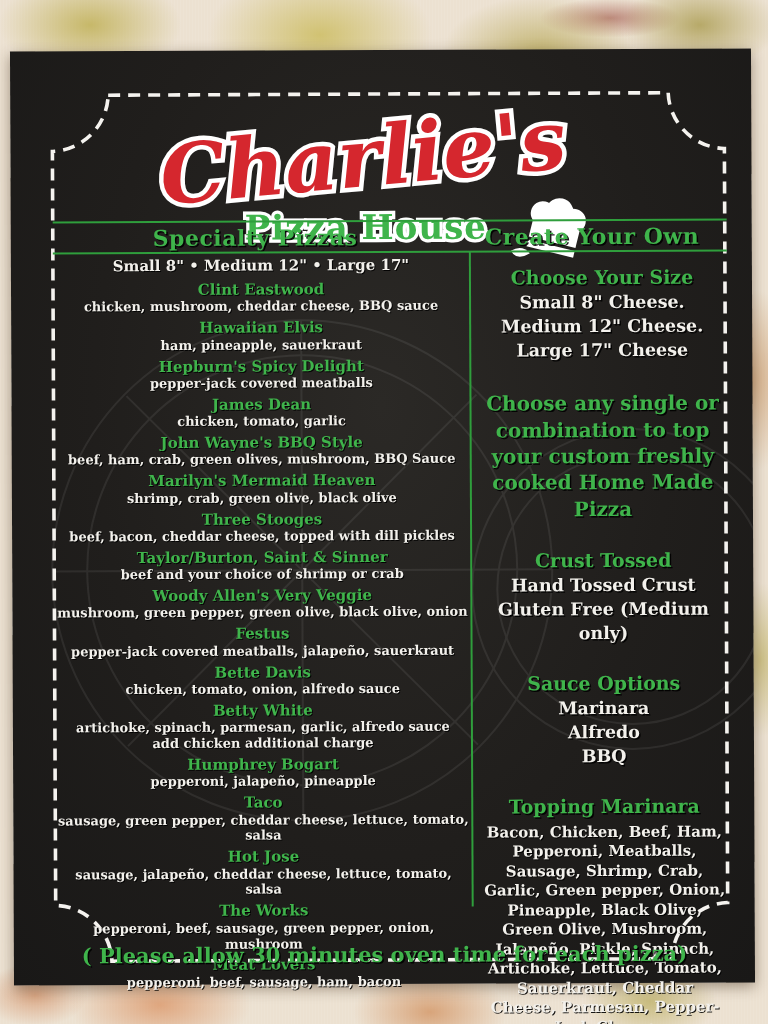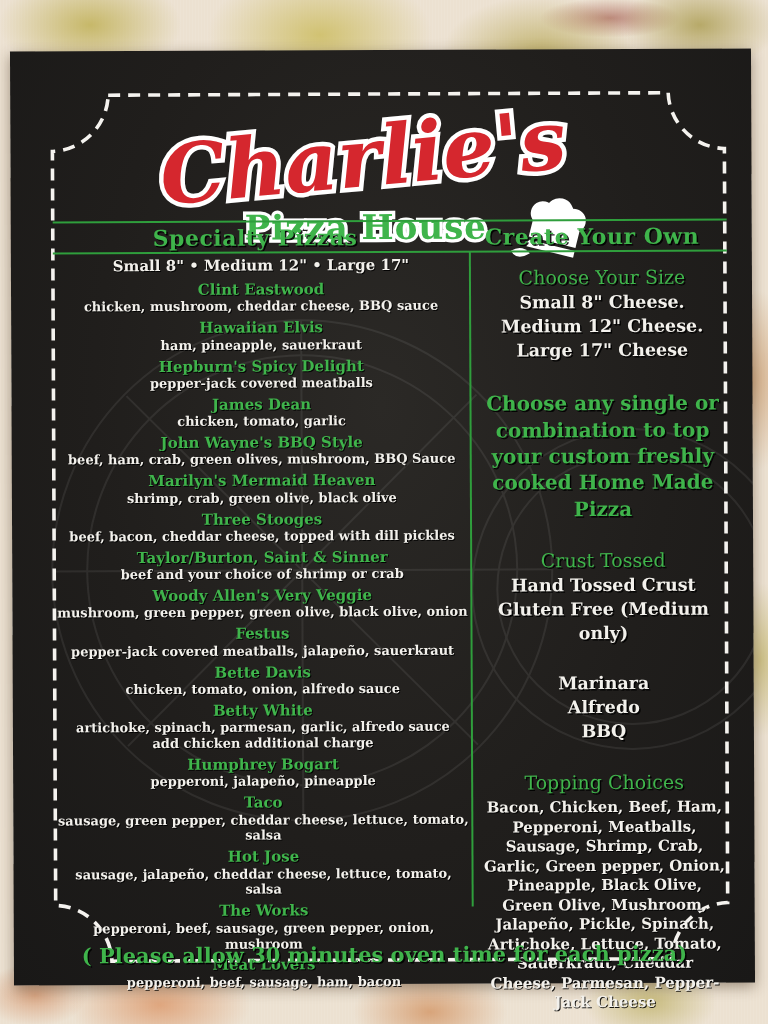--- a/index.html
+++ b/index.html
@@ -41,21 +41,21 @@
   .left-col{position:absolute;left:44px;top:206px;width:412px;text-align:center;}
   .sizes-line{font-weight:bold;font-size:15px;margin-bottom:7px;text-shadow:1px 1px 0 rgba(0,0,0,.9);}
   .entry{margin-bottom:5px;}
   .entry-name{color:#3fb44b;font-weight:bold;font-size:15px;line-height:1.16;
     text-shadow:1px 1px 0 rgba(0,0,0,.9);}
   .entry-top{font-weight:bold;font-size:13px;line-height:1.22;color:#f3f1ec;
     text-shadow:1px 1px 0 rgba(0,0,0,.9);}
   .entry-note{font-weight:bold;font-size:13px;line-height:1.22;color:#f3f1ec;
     text-shadow:1px 1px 0 rgba(0,0,0,.9);}
   .right-col{position:absolute;left:470px;top:216px;width:242px;text-align:center;}
-  .sec-title{color:#3fb44b;font-weight:normal;font-size:19px;line-height:1.3;
+  .sec-title{color:#3fb44b;font-weight:bold;font-size:19px;line-height:1.3;
     text-shadow:1.5px 1.5px 0 rgba(0,0,0,.9);}
   .sec-line{font-weight:bold;font-size:17.5px;line-height:1.38;
     text-shadow:1.5px 1.5px 0 rgba(0,0,0,.9);}
   .combo-text{color:#3fb44b;font-weight:bold;font-size:20px;line-height:1.32;margin-top:28px;
     text-shadow:1.5px 1.5px 0 rgba(0,0,0,.9);}
   .sec{margin-top:26px;}
   .toppings-para{font-weight:bold;font-size:15px;line-height:1.3;margin-top:4px;
     text-shadow:1px 1px 0 rgba(0,0,0,.9);}
   .footer-note{position:absolute;left:0;right:0;top:892px;text-align:center;
     color:#3fb44b;font-weight:bold;font-size:21px;text-shadow:1.5px 1.5px 0 rgba(0,0,0,.9);}
@@ -227,28 +227,29 @@
     <div class="sec">
       <div class="sec-title">Crust Tossed</div>
       <div>
 
       <div class="sec-line">Hand Tossed Crust</div>
           <div class="sec-line">Gluten Free (Medium only)</div>
         </div>
     </div>
 
     <div class="sec">
+      <div class="sec-title">Sauce Options</div>
       <div>
 
       <div class="sec-line">Marinara</div>
           <div class="sec-line">Alfredo</div>
           <div class="sec-line">BBQ</div>
         </div>
     </div>
 
     <div class="sec">
-      <div class="sec-title">Topping Choices</div>
+      <div class="sec-title">Topping Marinara</div>
       <div class="toppings-para">Bacon, Chicken, Beef, Ham, Pepperoni, Meatballs, Sausage, Shrimp, Crab, Garlic, Green pepper, Onion, Pineapple, Black Olive, Green Olive, Mushroom, Jalapeño, Pickle, Spinach, Artichoke, Lettuce, Tomato, Sauerkraut, Cheddar Cheese, Parmesan, Pepper-Jack Cheese</div>
     </div>
   </div>
 
   <div class="footer-note">( Please allow 30 minutes oven time for each pizza)</div>
 </div>
 
 </body></html>

